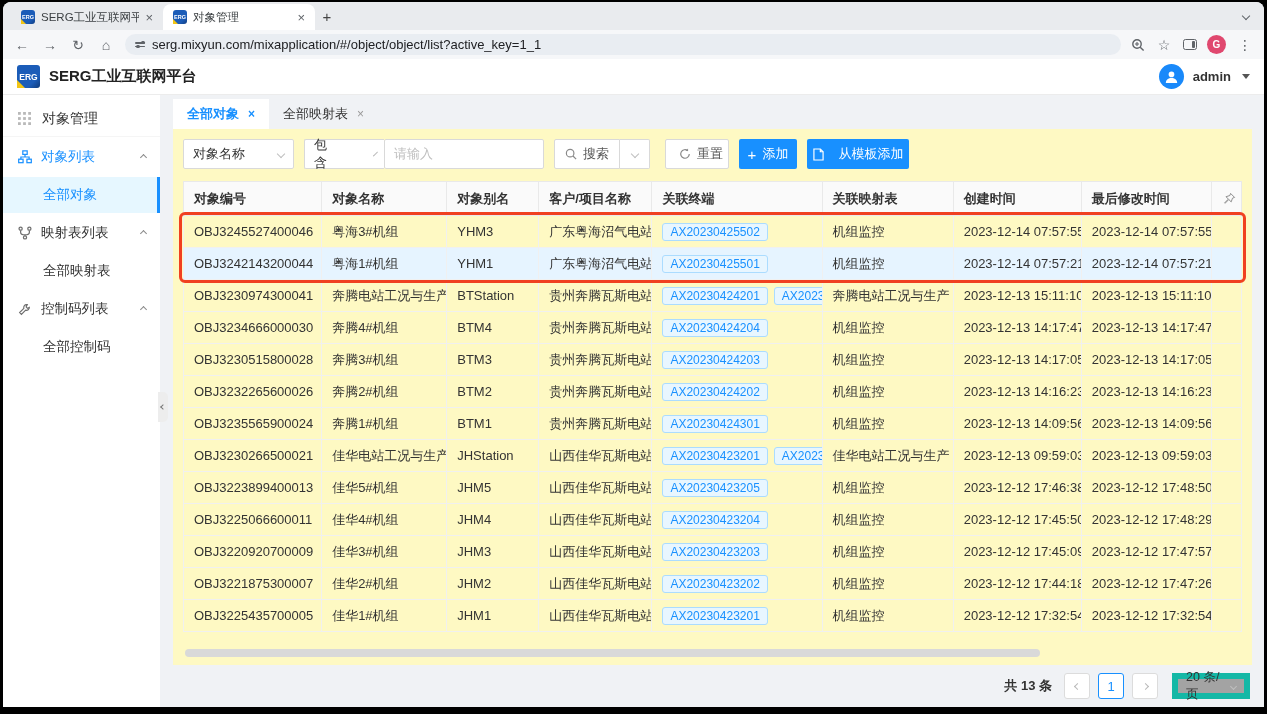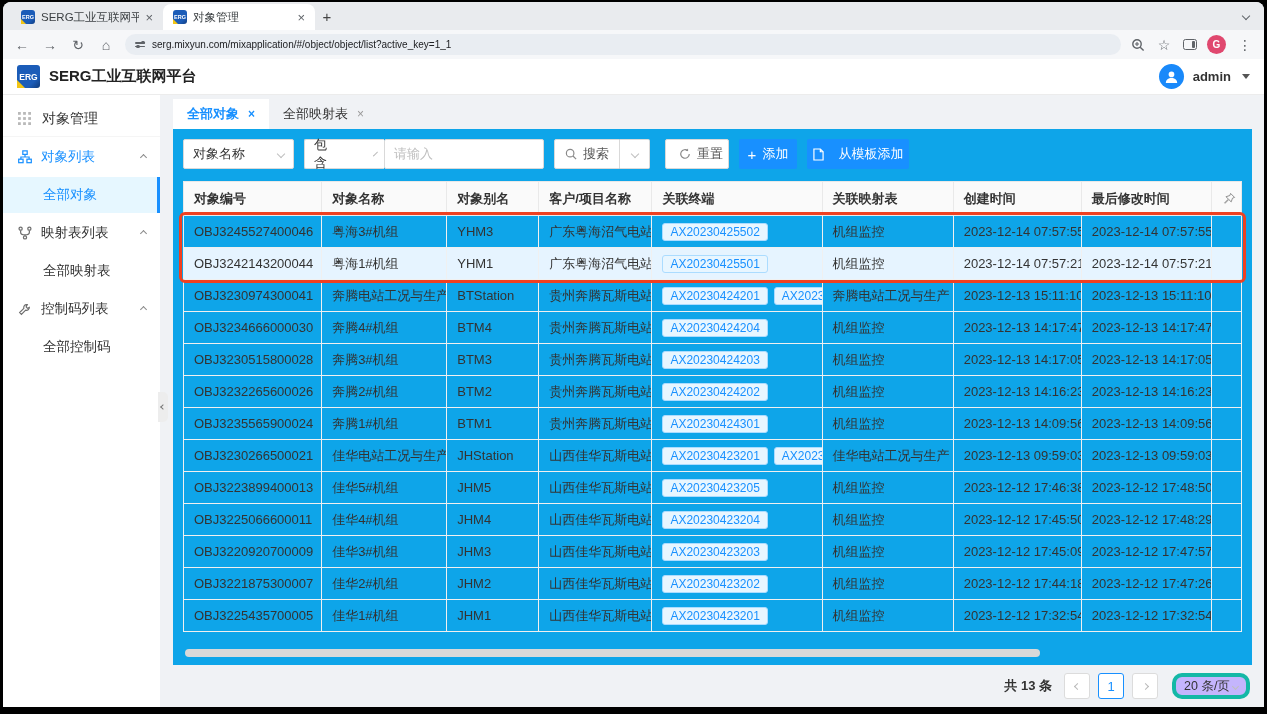--- a/index.html
+++ b/index.html
@@ -15,21 +15,21 @@
   .btab .x { color:#5f6368; font-size:13px; line-height:1; cursor:pointer; }
   .favicon { width:14px; height:14px; border-radius:3px; background:linear-gradient(135deg,#1b5cb8 70%,#123d80 100%); color:#fff; font-size:5.5px; font-weight:bold; display:flex; align-items:center; justify-content:center; position:relative; flex:0 0 14px; }
   .favicon:after { content:""; position:absolute; left:0; bottom:0; border-left:5px solid #f2c514; border-top:5px solid transparent; }
   .newtab { width:24px; height:24px; display:flex; align-items:center; justify-content:center; font-size:15px; color:#444; margin-bottom:2px; }
   .strip-chev { position:absolute; right:8px; top:5px; width:20px; height:18px; border-radius:9px; display:flex; align-items:center; justify-content:center; }
   .chev { width:6px; height:6px; border-right:1.6px solid #5f6368; border-bottom:1.6px solid #5f6368; display:inline-block; transform:rotate(45deg); }
   .chev.up { transform:rotate(-135deg); }
   .addressbar { height:29px; background:#f6f7f9; display:flex; align-items:center; padding:0 10px; gap:10px; }
   .nav-ic { color:#5f6368; font-size:14px; width:18px; text-align:center; }
   .omnibox { flex:1; height:21px; background:#e9edf2; border-radius:11px; display:flex; align-items:center; padding:0 10px; gap:7px; }
-  .omnibox .url { font-size:10px; color:#202124; white-space:nowrap; }
+  .omnibox .url { font-size:13px; color:#202124; white-space:nowrap; }
   .tune-ic { display:inline-flex; flex-direction:column; gap:2px; }
   .tune-ic i { width:10px; height:1.6px; background:#5f6368; border-radius:1px; position:relative; }
   .tune-ic i:nth-child(1):after { content:""; position:absolute; left:6px; top:-1px; width:3.5px; height:3.5px; background:#5f6368; border-radius:50%; }
   .tune-ic i:nth-child(2):after { content:""; position:absolute; left:1px; top:-1px; width:3.5px; height:3.5px; background:#5f6368; border-radius:50%; }
   .bar-right { display:flex; align-items:center; gap:10px; }
   .panel-ic { width:14px; height:11px; border:1.5px solid #5f6368; border-radius:2.5px; position:relative; }
   .panel-ic:after { content:""; position:absolute; right:1px; top:1px; bottom:1px; width:3.5px; background:#5f6368; border-radius:1px; }
   .profile { width:19px; height:19px; border-radius:50%; background:#e0486f; color:#fff; font-size:10px; font-weight:bold; display:flex; align-items:center; justify-content:center; }
 
   
@@ -57,21 +57,21 @@
   .collapse-handle { position:absolute; left:155px; top:297px; width:10px; height:30px; background:#ededed; border-radius:0 5px 5px 0; display:flex; align-items:center; justify-content:center; z-index:5; }
   .collapse-handle .chev { width:4px; height:4px; transform:rotate(135deg); border-color:#777; }
 
   .main { flex:1; display:flex; flex-direction:column; padding:4px 12px 0 13px; min-width:0; }
   .page-tabs { height:30px; display:flex; }
   .page-tab { display:flex; align-items:center; gap:9px; padding:0 14px; font-size:13px; color:#333; font-weight:500; }
   .page-tab.active { background:#fff; color:#1890ff; font-weight:600; }
   .page-tab .x { font-size:12px; color:#999; }
   .page-tab.active .x { color:#1890ff; }
 
-  .panel { background:#0ea5e9; flex:1; padding:9px 10px 0; display:flex; flex-direction:column; min-height:0; }
+  .panel { background:#fef9c3; flex:1; padding:9px 10px 0; display:flex; flex-direction:column; min-height:0; }
   .toolbar { display:flex; align-items:center; height:30px; margin:1px 0 12px; }
   .ctl { height:30px; border:1px solid #d9d9d9; border-radius:2px; background:#fff; display:flex; align-items:center; font-size:13px; color:#333; }
   .select { justify-content:space-between; padding:0 9px; }
   .select .chev { border-color:#bfbfbf; }
   .sel-field { width:111px; margin-right:10px; }
   .sel-op { width:80px;gap:48px; }
   .f-input { width:160px; padding:0 9px; color:#bfbfbf; margin-right:10px; }
   .btn { height:30px; border:1px solid #d9d9d9; border-radius:2px; background:#fff; display:flex; align-items:center; justify-content:center; gap:6px; font-size:13px; color:#555; cursor:pointer; }
   .search-btn { width:66px; border-radius:2px 0 0 2px; }
   .search-chev { width:30px; border-left:none; border-radius:0 2px 2px 0; margin-right:15px; }
@@ -96,21 +96,21 @@
   .hscroll .thumb { width:81%; height:8px; background:#d9d9d9; border-radius:4px; }
 
   
   .pagination { height:42px; display:flex; align-items:center; justify-content:flex-end; gap:8px; font-size:13px; color:#333; padding-right:2px; }
   .total { font-weight:600; margin-right:4px; }
   .pg-btn { width:26px; height:26px; border:1px solid #dcdcdc; border-radius:3px; background:#fff; display:flex; align-items:center; justify-content:center; }
   .pg-btn .chev { width:5px; height:5px; border-color:#b9b9b9; }
   .chev.left { transform:rotate(135deg); }
   .chev.right { transform:rotate(-45deg); }
   .pg-current { border:1px solid #1890ff; color:#1890ff; font-weight:500; }
-  .pg-size { width:78px; height:26px; margin-left:6px; border:4px solid #14b8a6; border-radius:10px; background:#c4b5fd; display:flex; align-items:center; justify-content:space-between; padding:0 8px; font-size:12.5px; }
+  .pg-size { width:78px; height:26px; margin-left:6px; border:6px solid #14b8a6; border-radius:0; background:#a3a3a3; display:flex; align-items:center; justify-content:space-between; padding:0 8px; font-size:12.5px; }
   .pg-size .chev { border-color:#bfbfbf; width:5px; height:5px; }
 
   svg { display:block; }
 </style>
 </head>
 <body>
 
 <div class="window">
 
   <div class="tabstrip">

